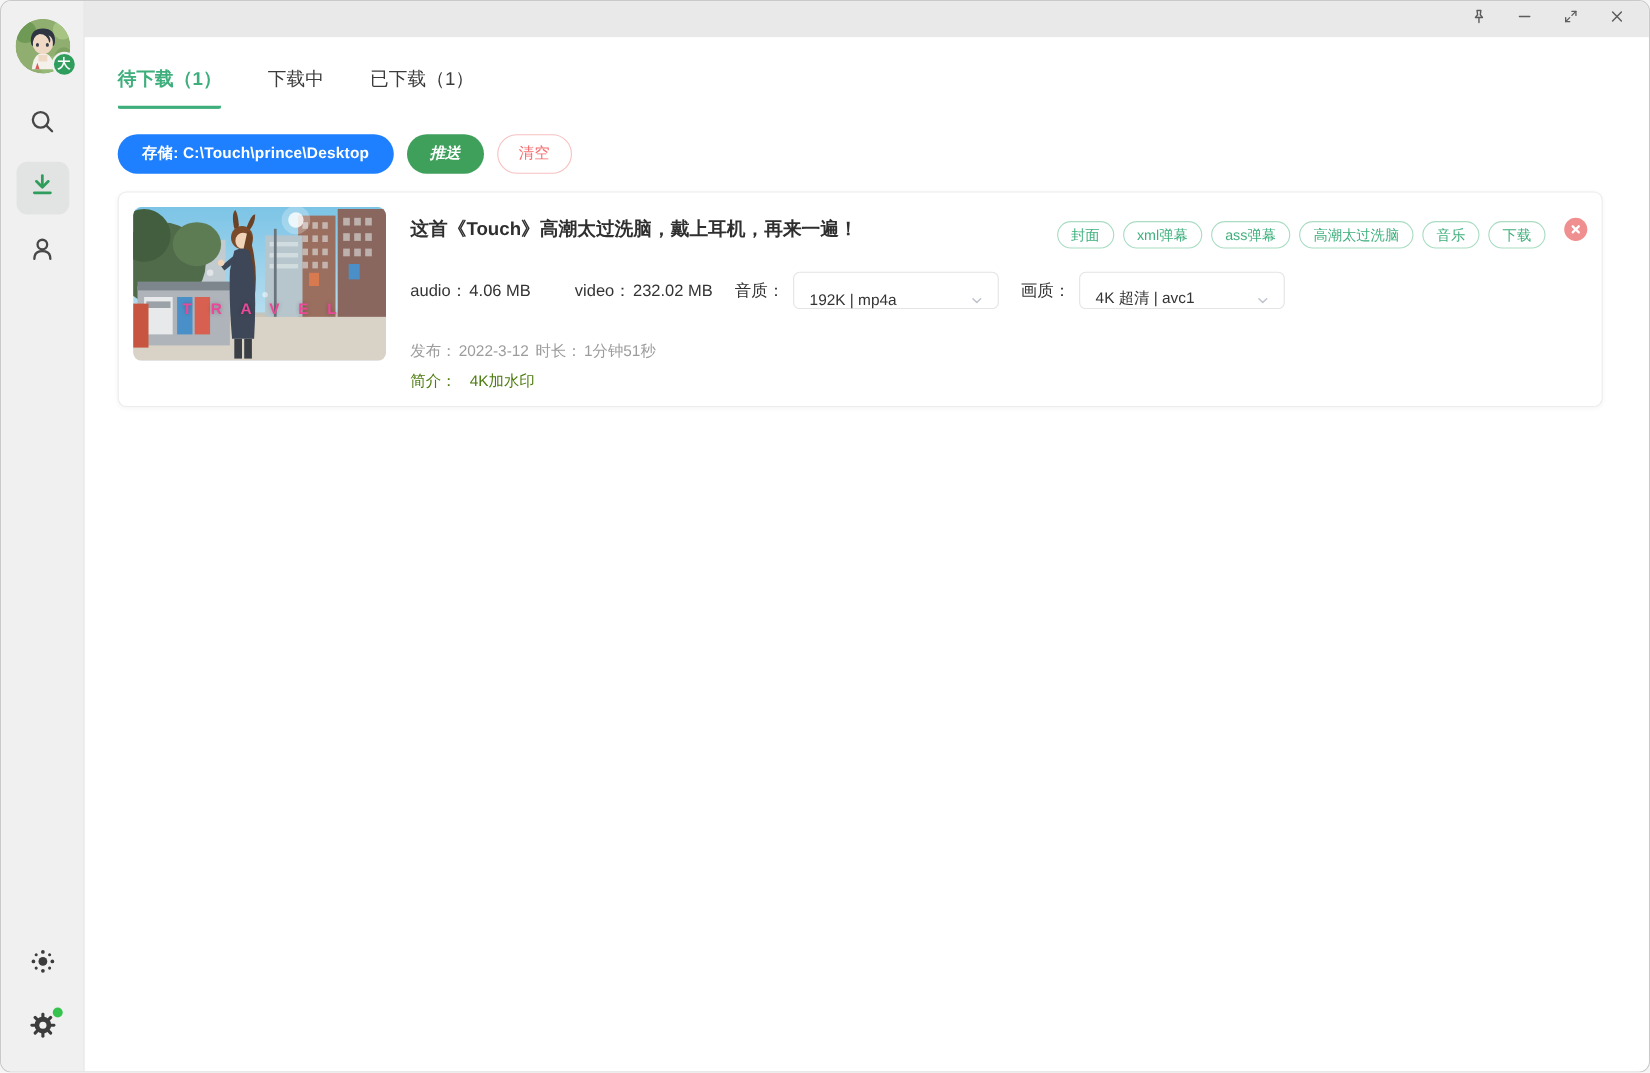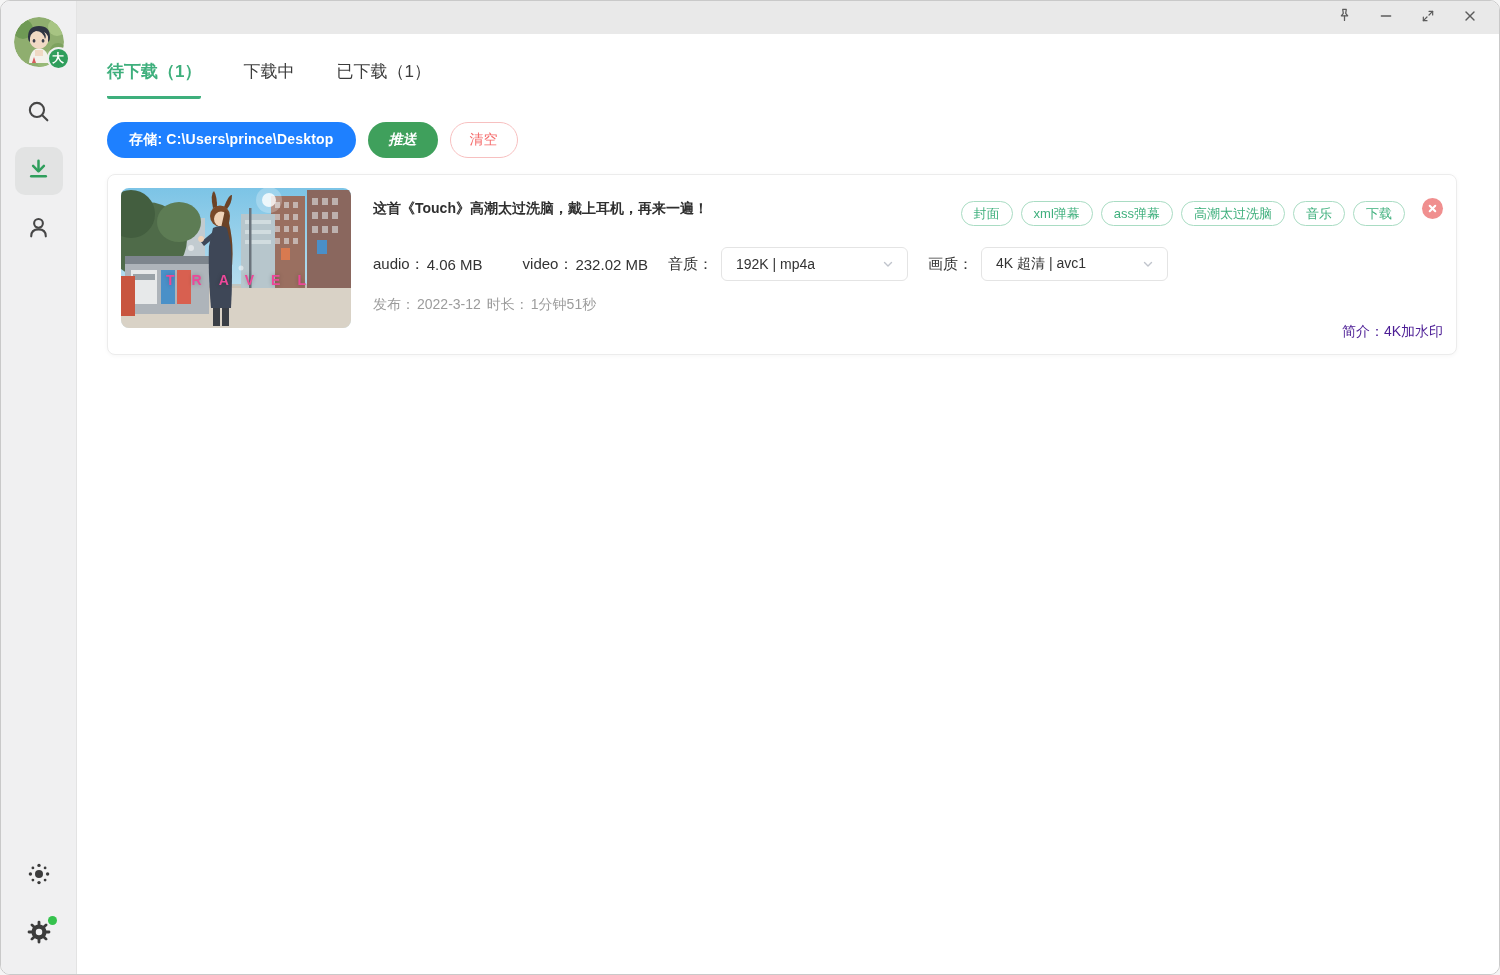--- a/index.html
+++ b/index.html
@@ -56,42 +56,42 @@
   }
   .thumb { width:230px; height:140px; border-radius:8px; overflow:hidden; position:relative; flex-shrink:0; }
   .thumb svg { display:block; width:230px; height:140px; }
   .thumb-caption {
     position:absolute; left:0; right:0; top:84px; text-align:center; color:#ec4899;
     font-size:14px; font-weight:600; letter-spacing:17px; text-indent:17px;
     text-shadow:0 0 4px rgba(0,0,0,.25); pointer-events:none;
   }
   .info { flex:1; min-width:0; display:flex; flex-direction:column; padding-top:3px; }
   .row-title { display:flex; align-items:center; }
-  .video-title { font-size:14px; color:#2f2f2f; font-weight:600; white-space:nowrap; }
+  .video-title { font-size:17px; color:#2f2f2f; font-weight:600; white-space:nowrap; }
   .tags { display:flex; align-items:center; gap:8px; margin-left:auto; }
   .tag {
     height:25px; padding:0 12px; border:1px solid #a9dcc3; border-radius:13px; background:#fff;
     color:var(--color-green,#3eaf7c); font-size:13px; display:flex; align-items:center; cursor:pointer; white-space:nowrap;margin-top:10px;
   }
   .card-close {
     width:21px; height:21px; border-radius:50%; background:var(--color-close-pink,#f08f8f);
     margin-left:17px; display:flex; align-items:center; justify-content:center; cursor:pointer; flex-shrink:0;
   }
   .row-stats { display:flex; align-items:center; margin-top:21px; font-size:15px; color:#333; }
   .stat-label { color:#333; }
   .stat-value { color:#333; margin-left:2px; }
   .stat-video { margin-left:40px; }
   .q-label { margin-left:20px; font-size:15px; color:#333; }
   .select {
     margin-left:8px; width:187px; height:34px; border:1px solid #e4e4e4; border-radius:6px;
-    display:flex; align-items:center; justify-content:space-between; padding:0 12px 0 14px;
+    display:flex; align-items:flex-end; justify-content:space-between; padding:0 12px 0 14px;
     font-size:14px; color:#333; cursor:pointer; background:#fff;
   }
-  .row-meta { margin-top:15px; font-size:14px; color:#9c9c9c; display:flex; gap:6px; }
-  .row-intro { margin-top:9px; font-size:14px; color:#4c1d95; display:flex; gap:0;justify-content:flex-end; }
+  .row-meta { margin-top:30px; font-size:14px; color:#9c9c9c; display:flex; gap:6px; }
+  .row-intro { margin-top:9px; font-size:14px; color:#4d7c0f; display:flex; gap:12px; }
   .meta-seg { white-space:nowrap; }
 </style>
 </head>
 <body>
 
 <div class="window">
 
   <div class="sidebar">
     <div class="avatar">
       <svg viewBox="0 0 50 50">
@@ -224,21 +224,21 @@
 
     <div class="content">
 
       <div class="tabs">
         <div class="tab active">待下载（1）</div>
         <div class="tab">下载中</div>
         <div class="tab">已下载（1）</div>
       </div>
 
       <div class="actions">
-        <button class="pill btn-storage">存储: C:\Users\prince\Desktop</button>
+        <button class="pill btn-storage">存储: C:\Touch\prince\Desktop</button>
         <button class="pill btn-push">推送</button>
         <button class="pill btn-clear">清空</button>
       </div>
 
       <div class="card">
 
         <div class="thumb">
           <svg viewBox="0 0 230 140">
             <defs>
               <linearGradient id="sky" x1="0" y1="0" x2="0" y2="1">

